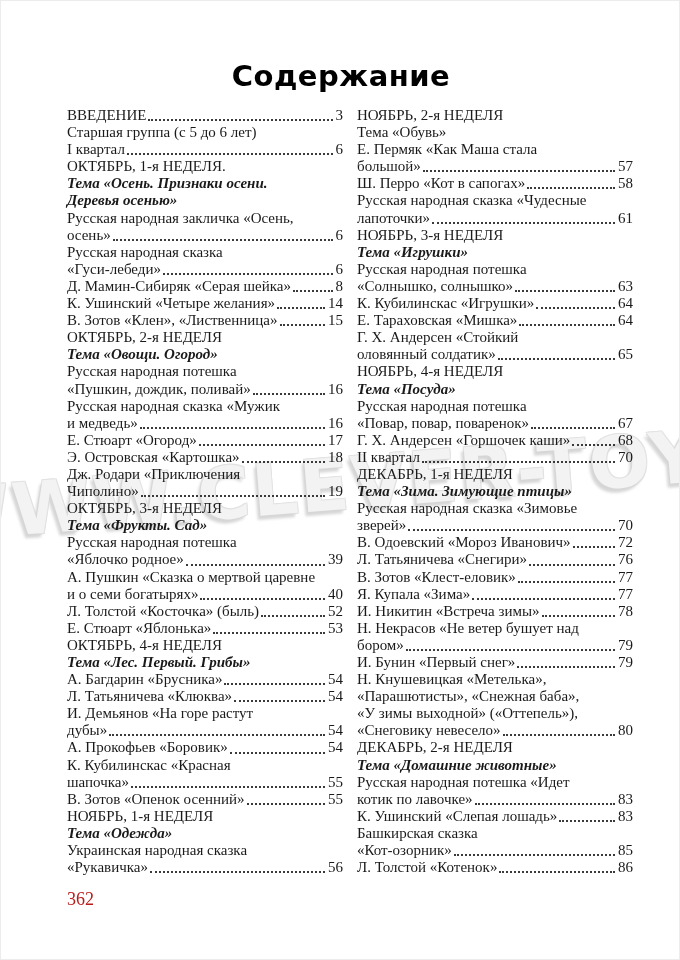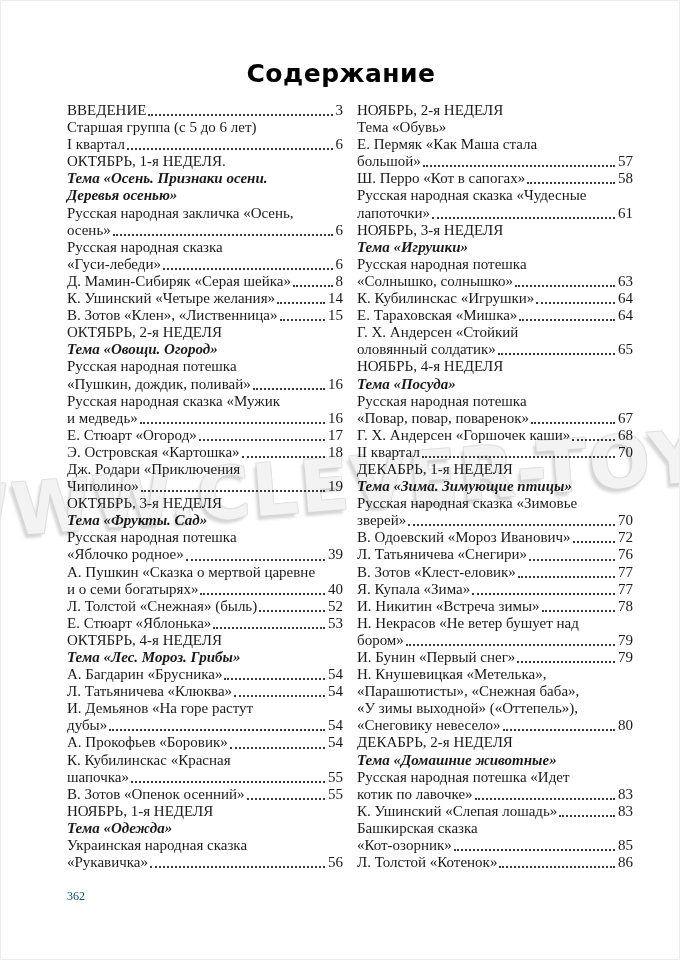--- a/index.html
+++ b/index.html
@@ -34,21 +34,21 @@
     transform: rotate(-4.5deg);
     user-select: none;
   }
   .content { position: relative; z-index: 1; }
   .title {
     margin-top: 58px;
     width: 680px;
     text-align: center;
     font-family: "DejaVu Sans", sans-serif;
     font-weight: bold;
-    font-size: 25px;
+    font-size: 29px;
     letter-spacing: 0.5px;
     color: #000;
   }
   .columns {
     display: flex;
     margin: 14px 46px 0 66px;
     gap: 14px;
   }
   .col { width: 284px; }
   .toc-line {
@@ -65,22 +65,22 @@
     flex: 1 1 auto;
     border-bottom: 2px dotted #3a3a3a;
     margin: 0 3px 3px 2px;
     min-width: 6px;
   }
   .toc-line .pg { flex: 0 0 auto; }
   .folio {
     position: absolute;
     left: 66px;
     top: 888px;
-    font-size: 12px;
-    color: #0c4a6e;
+    font-size: 18px;
+    color: #b91c1c;
   }
 </style>
 </head>
 <body>
 
 <div class="page">
   <div class="watermark">WWW.CLEVER-TOY.RU</div>
   <div class="content">
     <div class="title">Содержание</div>
     <div class="columns">
@@ -194,34 +194,34 @@
           </div>
           <div class="toc-line">
             <span class="t">А. Пушкин «Сказка о мертвой царевне</span>
           </div>
           <div class="toc-line">
             <span class="t">и о семи богатырях»</span>
             <span class="dots"></span>
             <span class="pg">40</span>
           </div>
           <div class="toc-line">
-            <span class="t">Л. Толстой «Снежная» (быль)</span>
+            <span class="t">Л. Толстой «Косточка» (быль)</span>
             <span class="dots"></span>
             <span class="pg">52</span>
           </div>
           <div class="toc-line">
             <span class="t">Е. Стюарт «Яблонька»</span>
             <span class="dots"></span>
             <span class="pg">53</span>
           </div>
           <div class="toc-line">
             <span class="t">ОКТЯБРЬ, 4-я НЕДЕЛЯ</span>
           </div>
           <div class="toc-line bold">
-            <span class="t">Тема «Лес. Мороз. Грибы»</span>
+            <span class="t">Тема «Лес. Первый. Грибы»</span>
           </div>
           <div class="toc-line">
             <span class="t">А. Багдарин «Брусника»</span>
             <span class="dots"></span>
             <span class="pg">54</span>
           </div>
           <div class="toc-line">
             <span class="t">Л. Татьяничева «Клюква»</span>
             <span class="dots"></span>
             <span class="pg">54</span>

